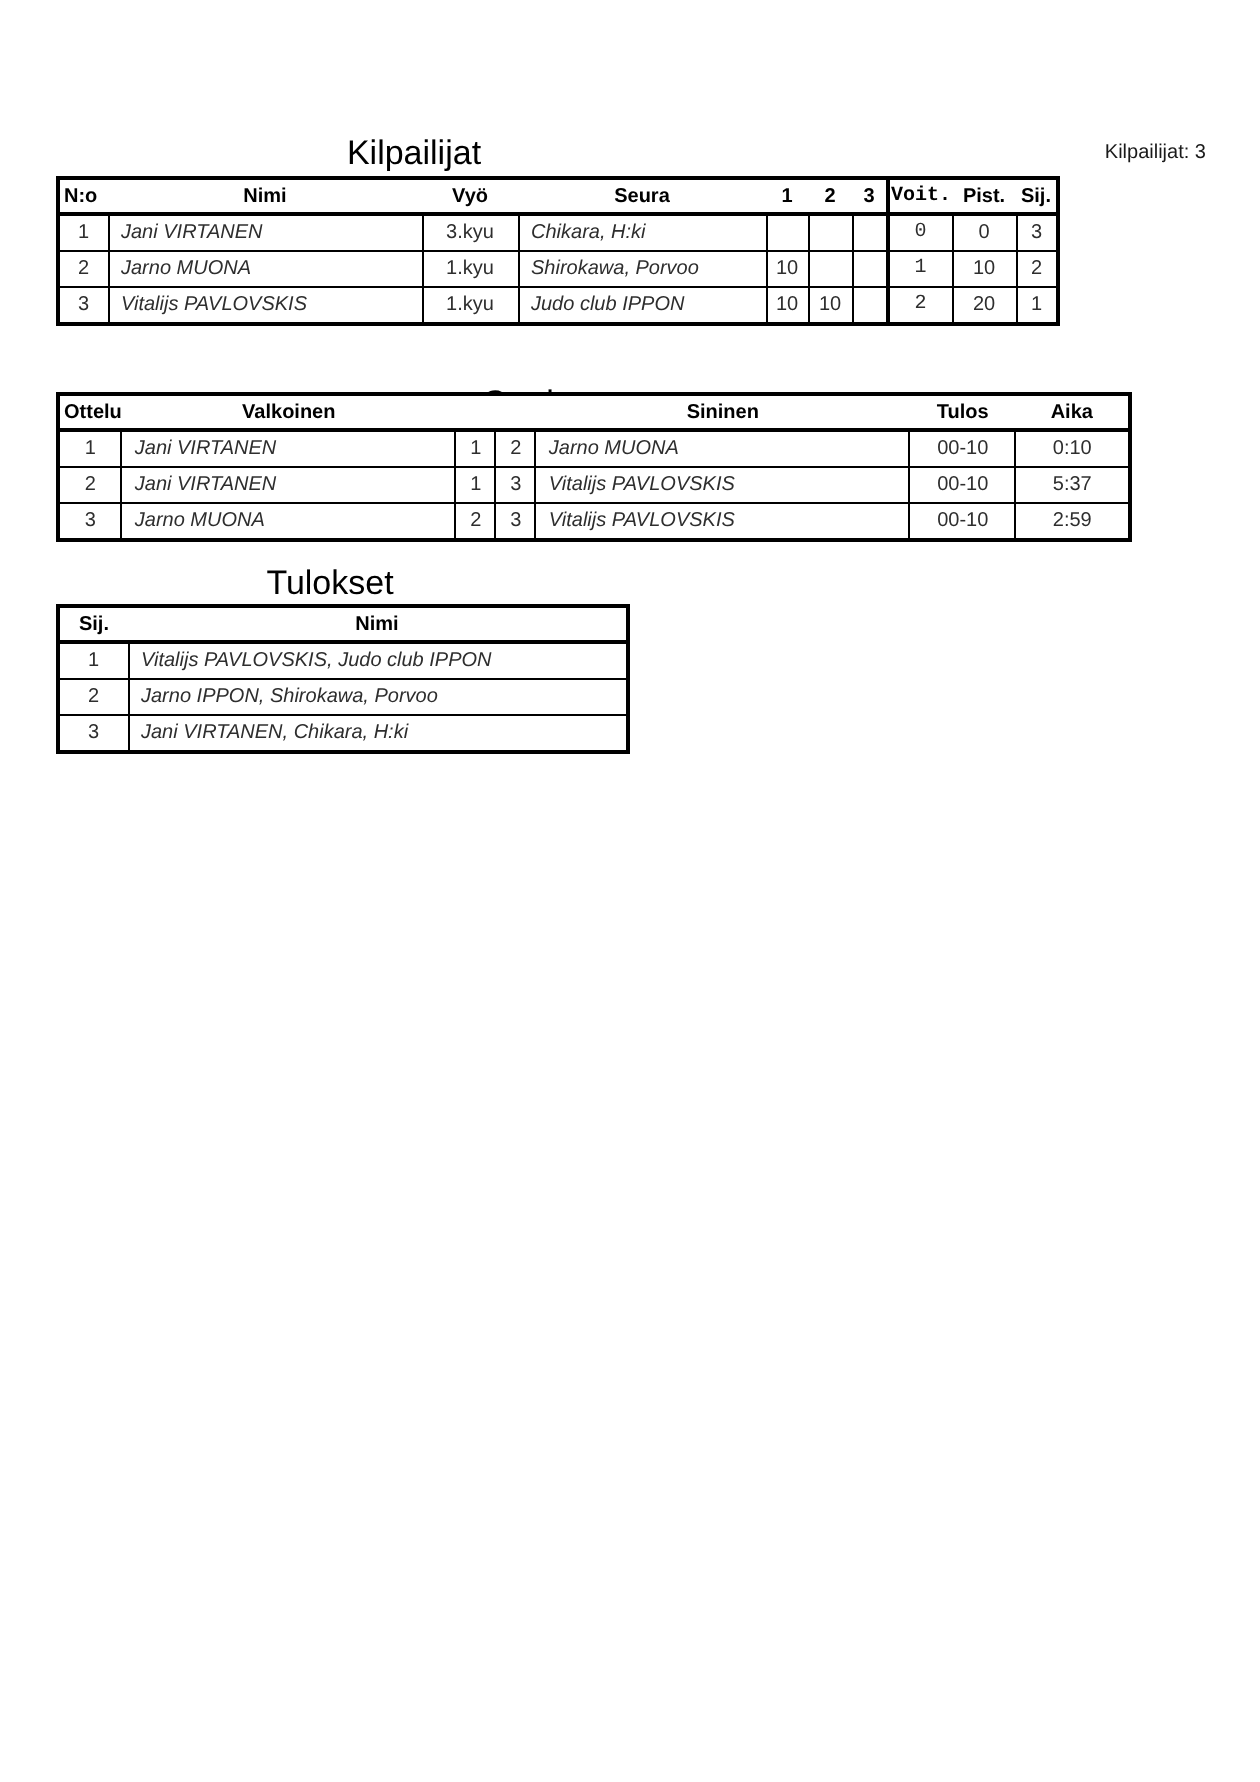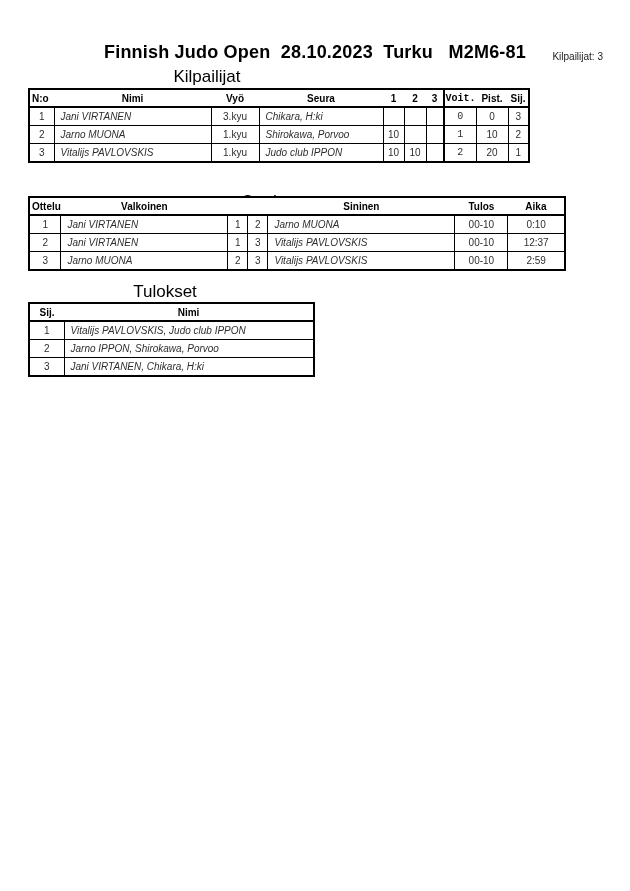--- a/index.html
+++ b/index.html
@@ -30,21 +30,21 @@
     font-size: 17px;
     font-weight: normal;
     color: #000;
     white-space: nowrap;
   }
   #h-kilpailijat { left: 207px; top: 67px; }
   #h-ottelut     { left: 266px; top: 192px; }
   #h-tulokset    { left: 165px; top: 282px; }
   .count-label {
     position: absolute;
-    top: 51px;
+    top: 71px;
     right: 27px;
     font-size: 10px;
     color: #1a1a1a;
     white-space: nowrap;
   }
   table {
     position: absolute;
     border-collapse: collapse;
     table-layout: fixed;
     border: 2px solid #000;
@@ -79,21 +79,20 @@
   .thick-l { border-left: 2px solid #000 !important; font-family: Liberation Mono, monospace; }
   #table-competitors { left: 28px; top: 88px; }
   #table-matches     { left: 28px; top: 196px; }
   #table-results     { left: 28px; top: 302px; }
 </style>
 </head>
 <body>
 
 <div class="page">
 
-  <div class="doc-title">Finnish Judo Open  28.10.2023  Turku   M2M6-81</div>
 
   <div class="sec-heading" id="h-kilpailijat">Kilpailijat</div>
   <div class="count-label">Kilpailijat: 3</div>
 
   <table id="table-competitors">
     <colgroup>
       <col style="width:25px">
         <col style="width:157px">
         <col style="width:48px">
         <col style="width:124px">
@@ -191,21 +190,21 @@
         <td>00-10</td>
         <td>0:10</td>
       </tr>
       <tr>
         <td>2</td>
         <td class="left">Jani VIRTANEN</td>
         <td>1</td>
         <td>3</td>
         <td class="left">Vitalijs PAVLOVSKIS</td>
         <td>00-10</td>
-        <td>12:37</td>
+        <td>5:37</td>
       </tr>
       <tr>
         <td>3</td>
         <td class="left">Jarno MUONA</td>
         <td>2</td>
         <td>3</td>
         <td class="left">Vitalijs PAVLOVSKIS</td>
         <td>00-10</td>
         <td>2:59</td>
       </tr>

